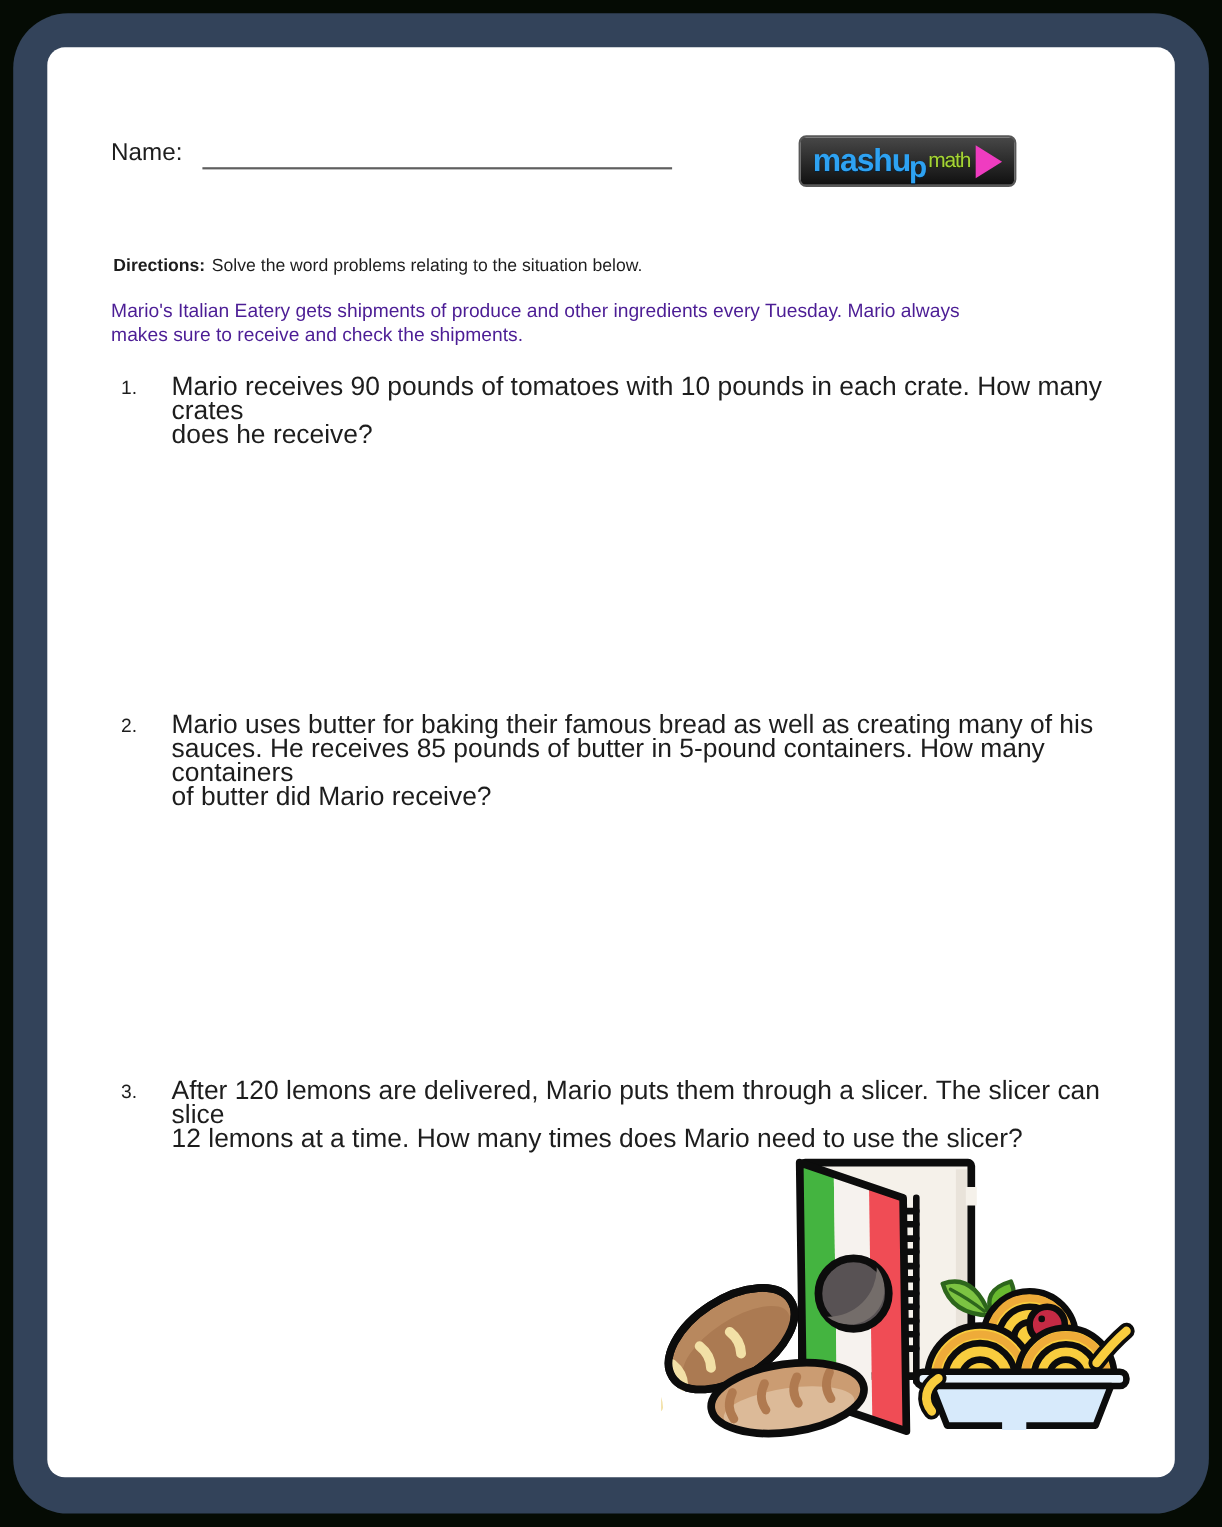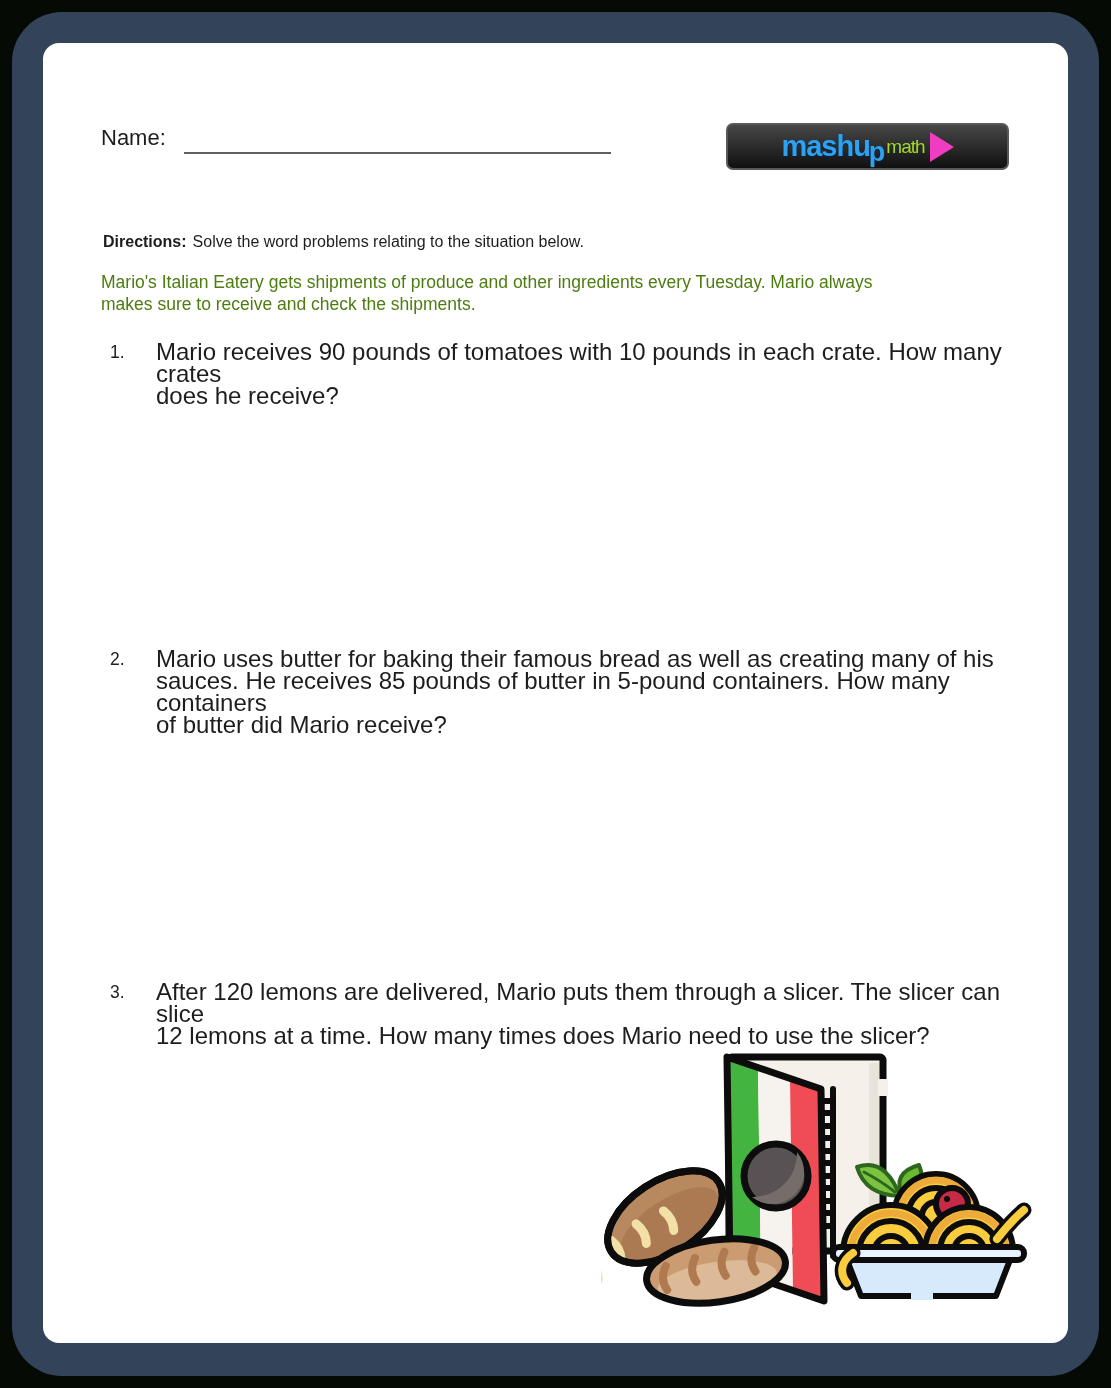--- a/index.html
+++ b/index.html
@@ -1,30 +1,30 @@
 <!DOCTYPE html>
 <html><head>
 <meta charset="utf-8">
 <style>
   html,body{margin:0;padding:0;background:#050b04;font-family:"Liberation Sans", sans-serif;}
   .canvas{position:relative;width:1111px;height:1388px;background:#050b04;overflow:hidden;}
   .frame{position:absolute;left:12px;top:12px;right:12px;bottom:12px;background:#33435a;border-radius:50px;}
   .page{position:absolute;left:31px;top:31px;right:31px;bottom:33px;background:#ffffff;border-radius:16px;}
   .name-row-label{position:absolute;left:58px;top:82px;font-size:22px;color:#1d1d1d;}
   .name-underline{position:absolute;left:141px;top:84px;width:427px;height:25px;border-bottom:2px solid #5f5f5f;}
-  .logo{position:absolute;left:683px;top:80px;width:283px;height:47px;background:linear-gradient(180deg,#474747,#101010);
+  .logo{position:absolute;left:683px;top:80px;width:198px;height:47px;background:linear-gradient(180deg,#474747,#101010);
         border:2px solid #585858;border-radius:7px;box-sizing:border-box;display:flex;align-items:center;justify-content:center;}
   .logo-mashu{font-weight:bold;font-size:29px;color:#2ea2f2;letter-spacing:-1px;text-shadow:0 1px 1px #00233f;}
   .logo-p{font-weight:bold;font-size:27px;color:#2ea2f2;position:relative;top:6px;margin-left:-1px;text-shadow:0 1px 1px #00233f;}
   .logo-math{font-size:19px;color:#a5d435;letter-spacing:-1px;margin-left:1px;text-shadow:0 1px 1px #1e3200;}
   .logo-play{width:0;height:0;border-left:24px solid #ef3cc0;border-top:15px solid transparent;border-bottom:15px solid transparent;margin-left:5px;}
   .title{position:absolute;left:58px;top:138px;font-size:28px;font-weight:bold;color:#000;}
   .directions{position:absolute;left:60px;top:188px;font-size:16px;line-height:22px;color:#1d1d1d;width:900px;}
   .dir-label{font-weight:bold;margin-right:6px;}
-  .intro{position:absolute;left:58px;top:228px;font-size:17.5px;line-height:22px;color:#4d7c0f;width:900px;white-space:pre-line;}
+  .intro{position:absolute;left:58px;top:228px;font-size:17.5px;line-height:22px;color:#4c1d95;width:900px;white-space:pre-line;}
   .problem{position:absolute;left:0;width:100%;}
   .problem .num{position:absolute;left:67px;top:0;font-size:17.5px;line-height:22px;color:#1d1d1d;}
   .problem .ptext{position:absolute;left:113px;top:0;font-size:24px;line-height:22px;color:#1d1d1d;width:860px;white-space:pre-line;}
   .p1{top:298px;} .p2{top:605px;} .p3{top:938px;}
   .illustration{position:absolute;left:558px;top:1006px;width:432px;height:272px;}
 </style>
 </head>
 <body>
 
 <div class="canvas">

